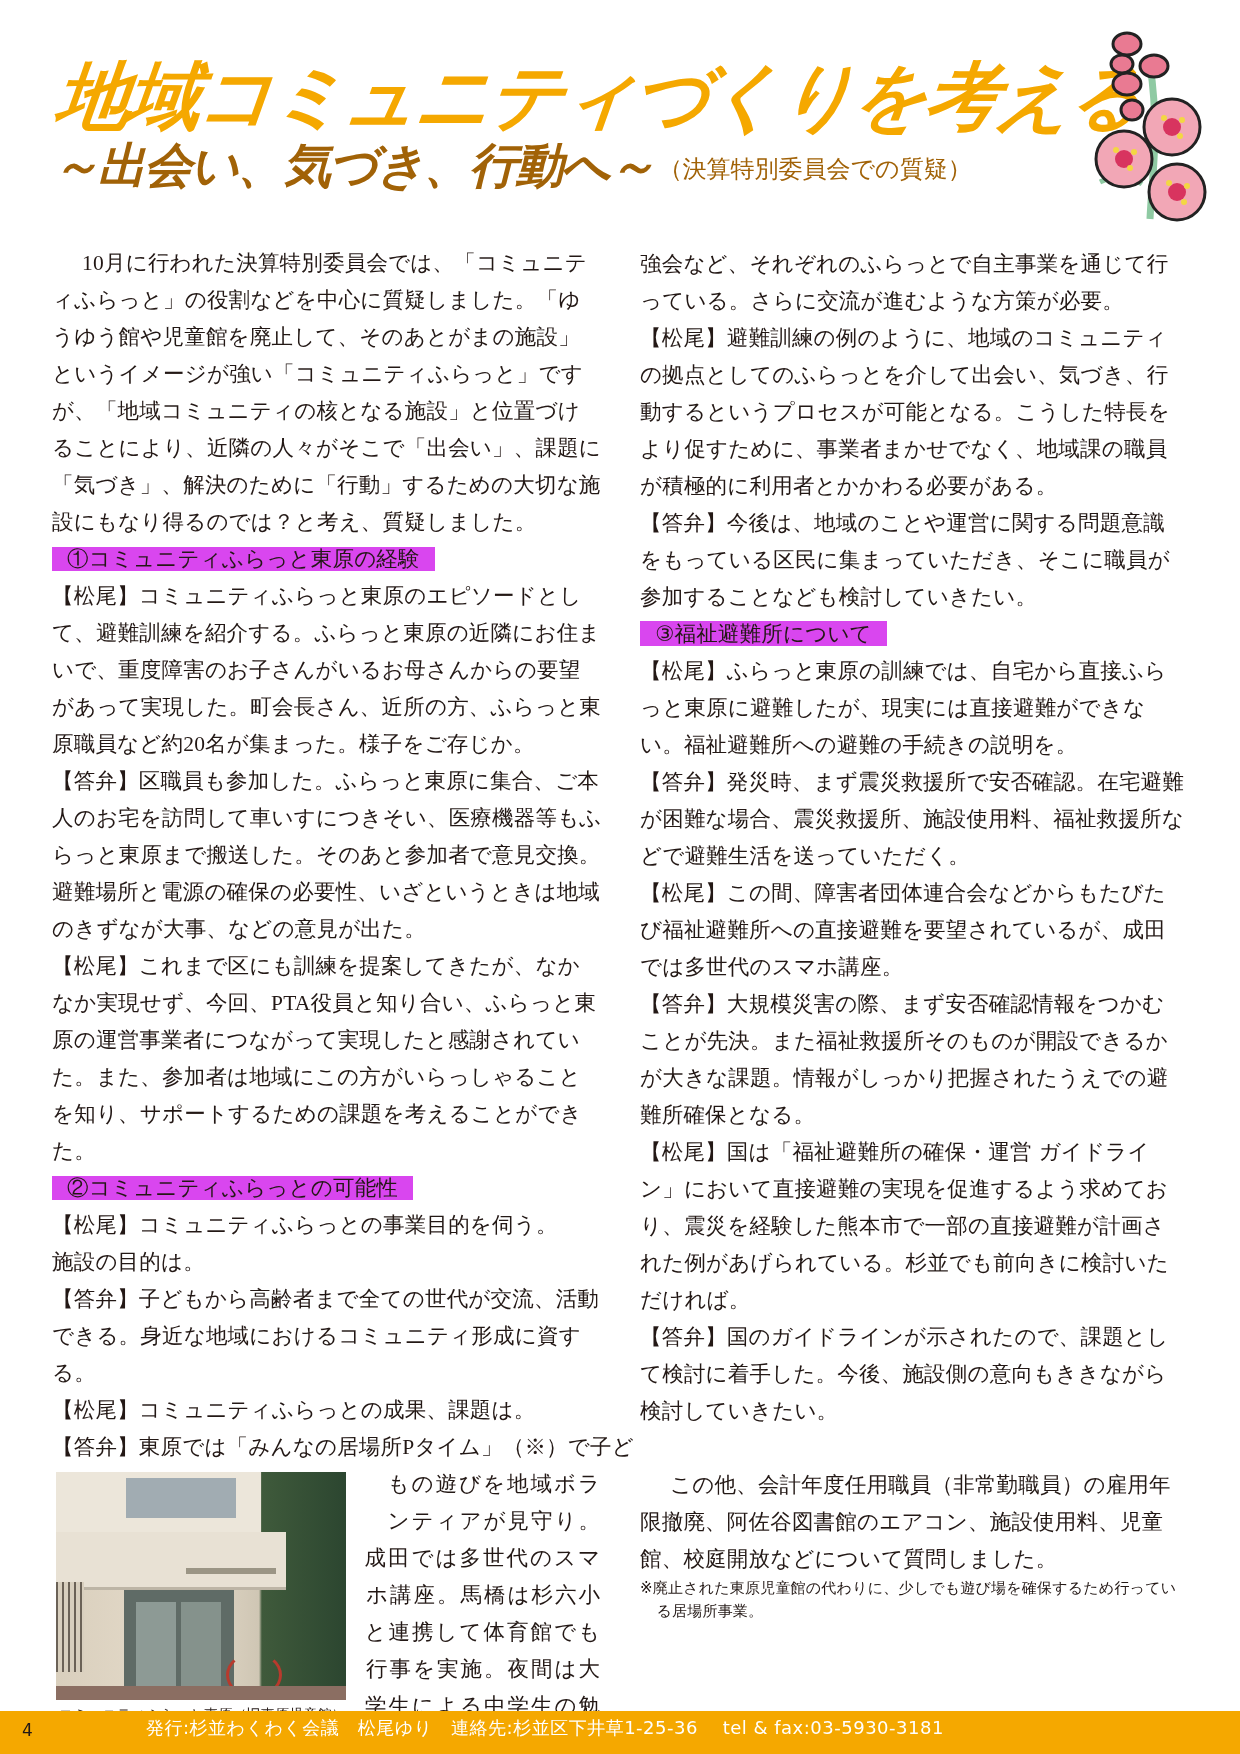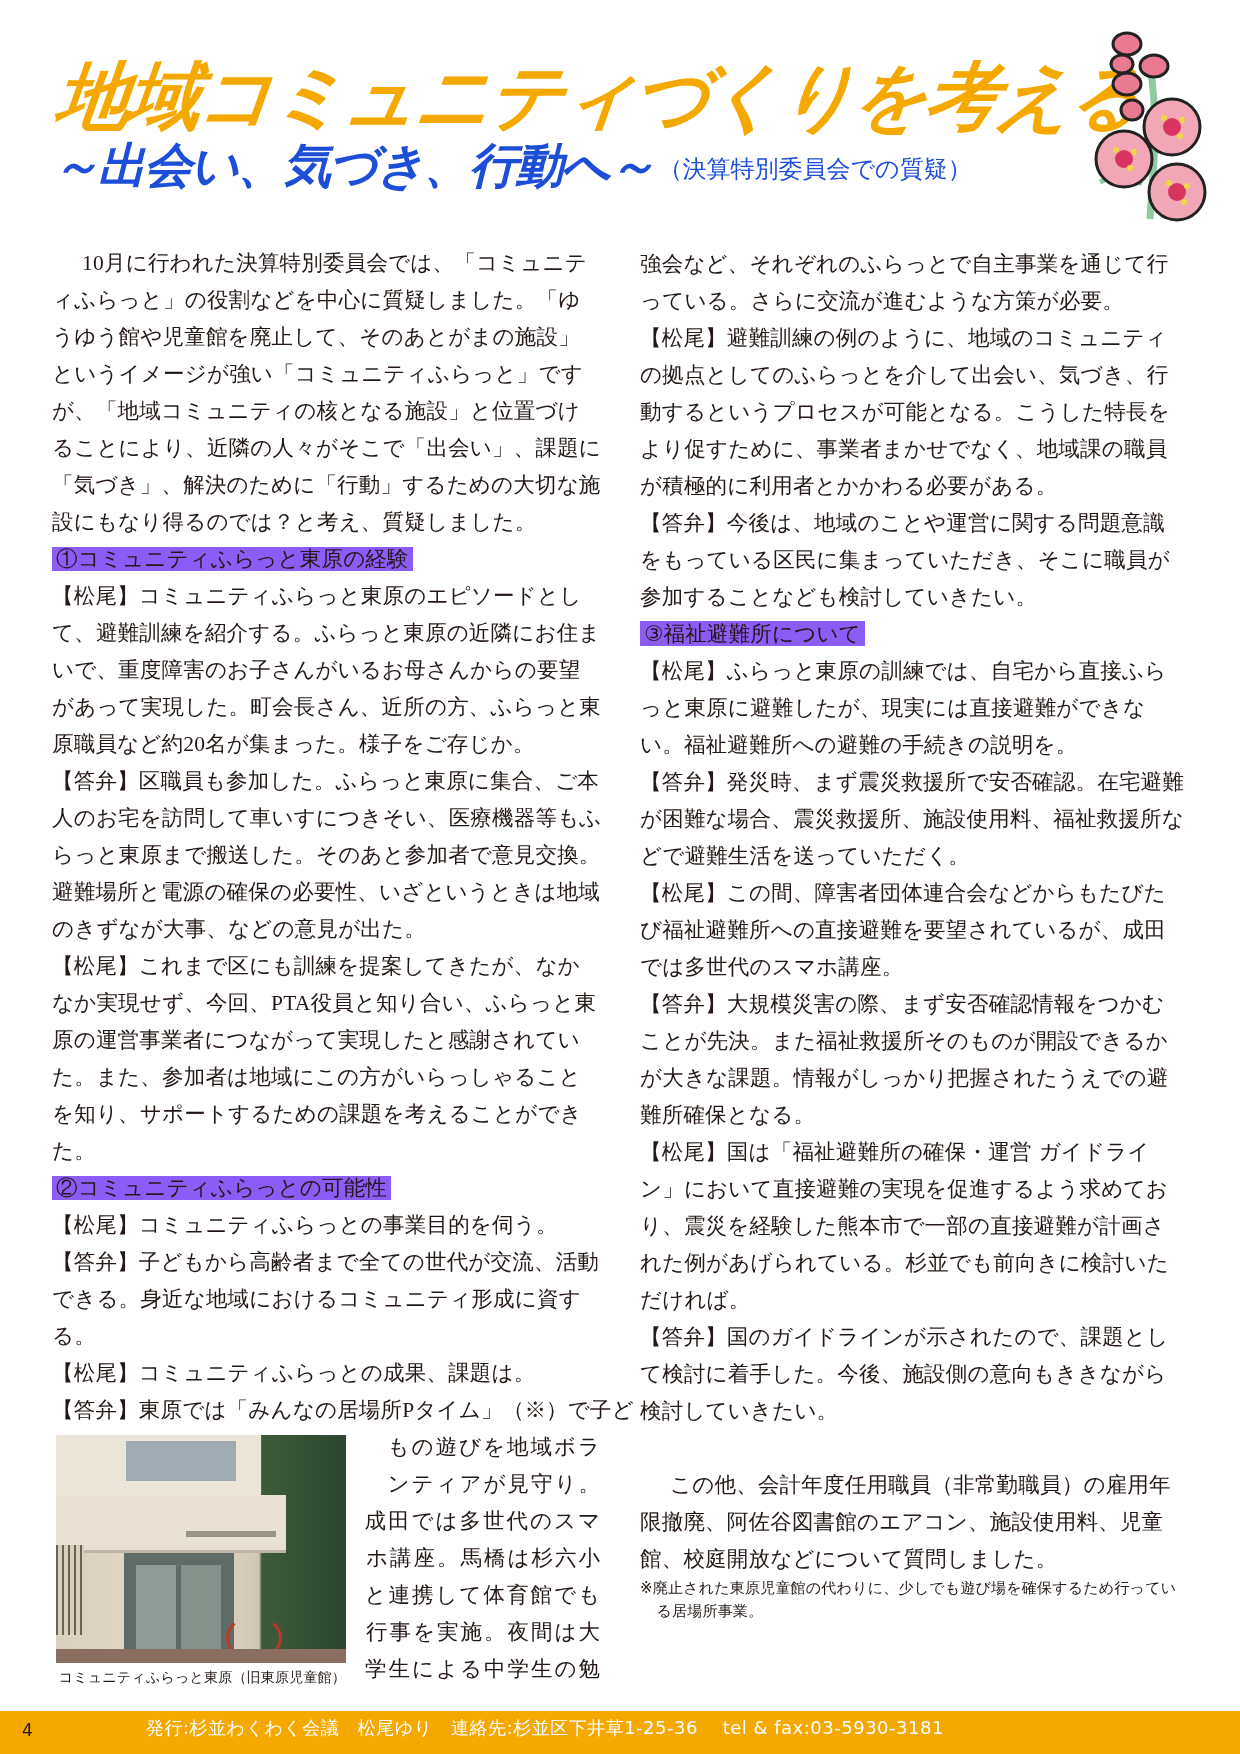--- a/index.html
+++ b/index.html
@@ -9,38 +9,38 @@
     color: #231815;
   }
   .headline {
     position: absolute; left: 52px; top: 52px; width: 1010px;
     font-size: 74px; font-weight: bold; font-style: italic;
     color: #F5A800; letter-spacing: -3px; line-height: 88px; white-space: nowrap;
     transform: skewX(-6deg); transform-origin: left bottom;
   }
   .subhead {
     position: absolute; left: 52px; top: 132px; white-space: nowrap;
-    font-size: 48px; font-weight: bold; font-style: italic; color: #1d4ed8;
+    font-size: 48px; font-weight: bold; font-style: italic; color: #a16207;
     letter-spacing: -2px; line-height: 66px;
   }
   .subhead .note {
     font-size: 24px; font-weight: normal; font-style: normal; letter-spacing: 0;
     vertical-align: middle; margin-left: 4px;
   }
   .flower { position: absolute; left: 1072px; top: 24px; width: 160px; height: 200px; }
 
   .col {
     position: absolute; top: 245px;
     font-size: 21.5px; line-height: 37px; letter-spacing: 0.2px;
   }
   .col-left { left: 52px; width: 550px; font-family: Liberation Serif, serif; }
   .col-right { left: 640px; width: 545px; top: 245px; }
   .col p { margin: 0; }
   .indent { text-indent: 1.4em; }
-  .hl { background: #8b5cf6; padding: 0 4px; }
+  .hl { background: #d946ef; padding: 0 15px; }
   .sp { height: 37px; }
 
   .wrap-area { position: relative; text-align: right; }
   .photo-block {
     float: left; width: 290px; margin: 6px 18px 0 4px;
   }
   .photo {
     width: 290px; height: 228px; position: relative; overflow: hidden;
     background: linear-gradient(90deg, #d9cfbd 0%, #e6dccb 45%, #cfc6b4 70%, #3f5a3b 71%, #2c4630 100%);
   }
@@ -110,20 +110,21 @@
   </svg>
 
   <div class="col col-left">
     <p class="indent">10月に行われた決算特別委員会では、「コミュニティふらっと」の役割などを中心に質疑しました。「ゆうゆう館や児童館を廃止して、そのあとがまの施設」というイメージが強い「コミュニティふらっと」ですが、「地域コミュニティの核となる施設」と位置づけることにより、近隣の人々がそこで「出会い」、課題に「気づき」、解決のために「行動」するための大切な施設にもなり得るのでは？と考え、質疑しました。</p>
     <p><span class="hl">①コミュニティふらっと東原の経験</span></p>
     <p>【松尾】コミュニティふらっと東原のエピソードとして、避難訓練を紹介する。ふらっと東原の近隣にお住まいで、重度障害のお子さんがいるお母さんからの要望があって実現した。町会長さん、近所の方、ふらっと東原職員など約20名が集まった。様子をご存じか。</p>
     <p>【答弁】区職員も参加した。ふらっと東原に集合、ご本人のお宅を訪問して車いすにつきそい、医療機器等もふらっと東原まで搬送した。そのあと参加者で意見交換。避難場所と電源の確保の必要性、いざというときは地域のきずなが大事、などの意見が出た。</p>
     <p>【松尾】これまで区にも訓練を提案してきたが、なかなか実現せず、今回、PTA役員と知り合い、ふらっと東原の運営事業者につながって実現したと感謝されていた。また、参加者は地域にこの方がいらっしゃることを知り、サポートするための課題を考えることができた。</p>
     <p><span class="hl">②コミュニティふらっとの可能性</span></p>
     <p>【松尾】コミュニティふらっとの事業目的を伺う。</p>
+    <p>施設の目的は。</p>
     <p>【答弁】子どもから高齢者まで全ての世代が交流、活動できる。身近な地域におけるコミュニティ形成に資する。</p>
     <p>【松尾】コミュニティふらっとの成果、課題は。</p>
     <p style="white-space:nowrap;">【答弁】東原では「みんなの居場所Pタイム」（※）で子ど</p>
 
     <div class="wrap-area">
       <div class="photo-block">
         <div class="photo">
           <div class="bldg-top"></div>
             <div class="window"></div>
           <div class="canopy"></div>

